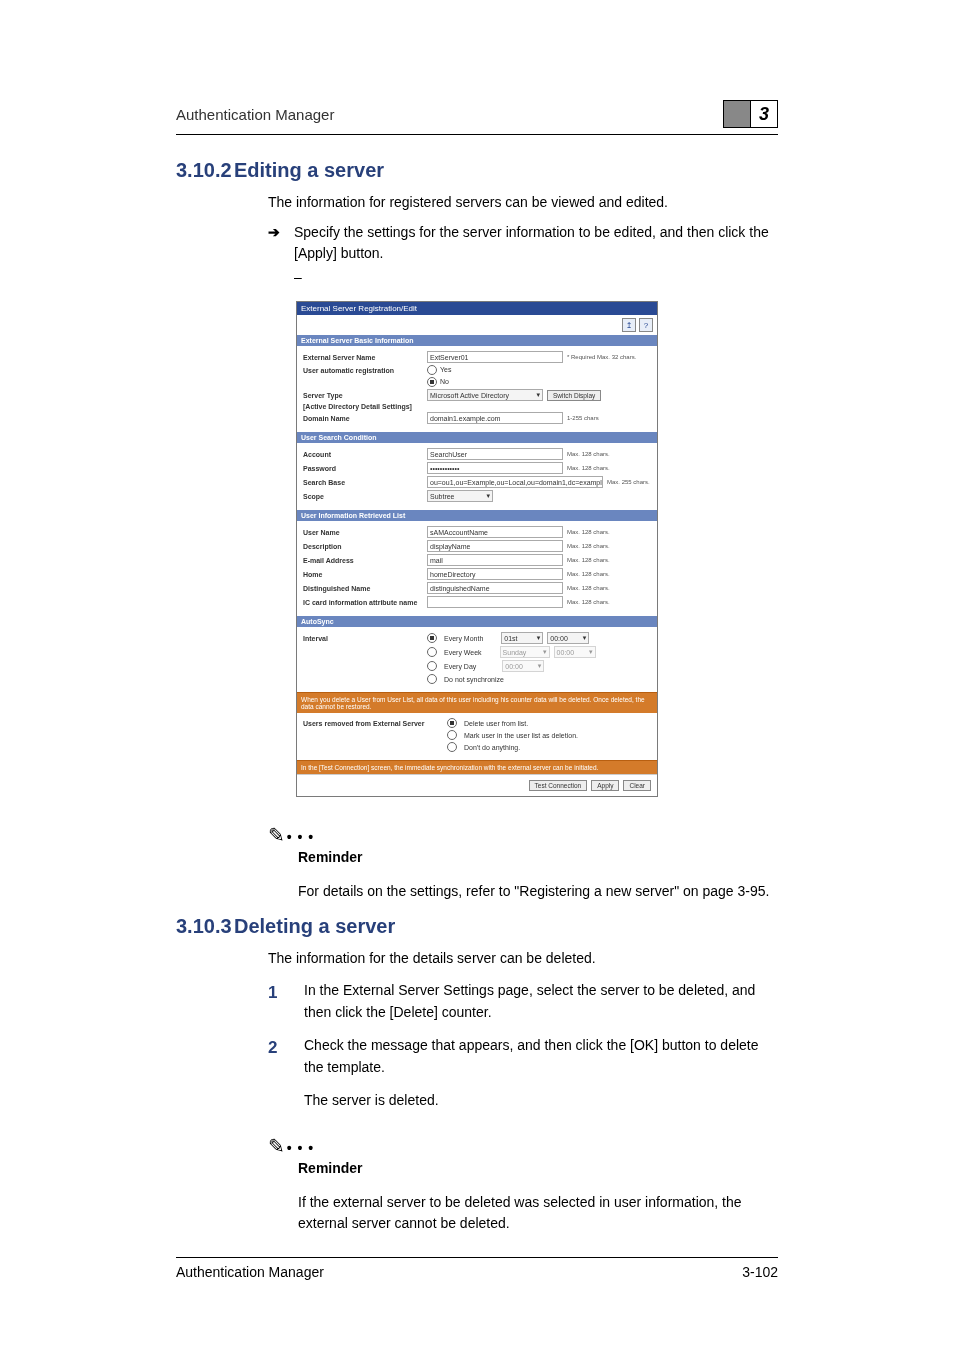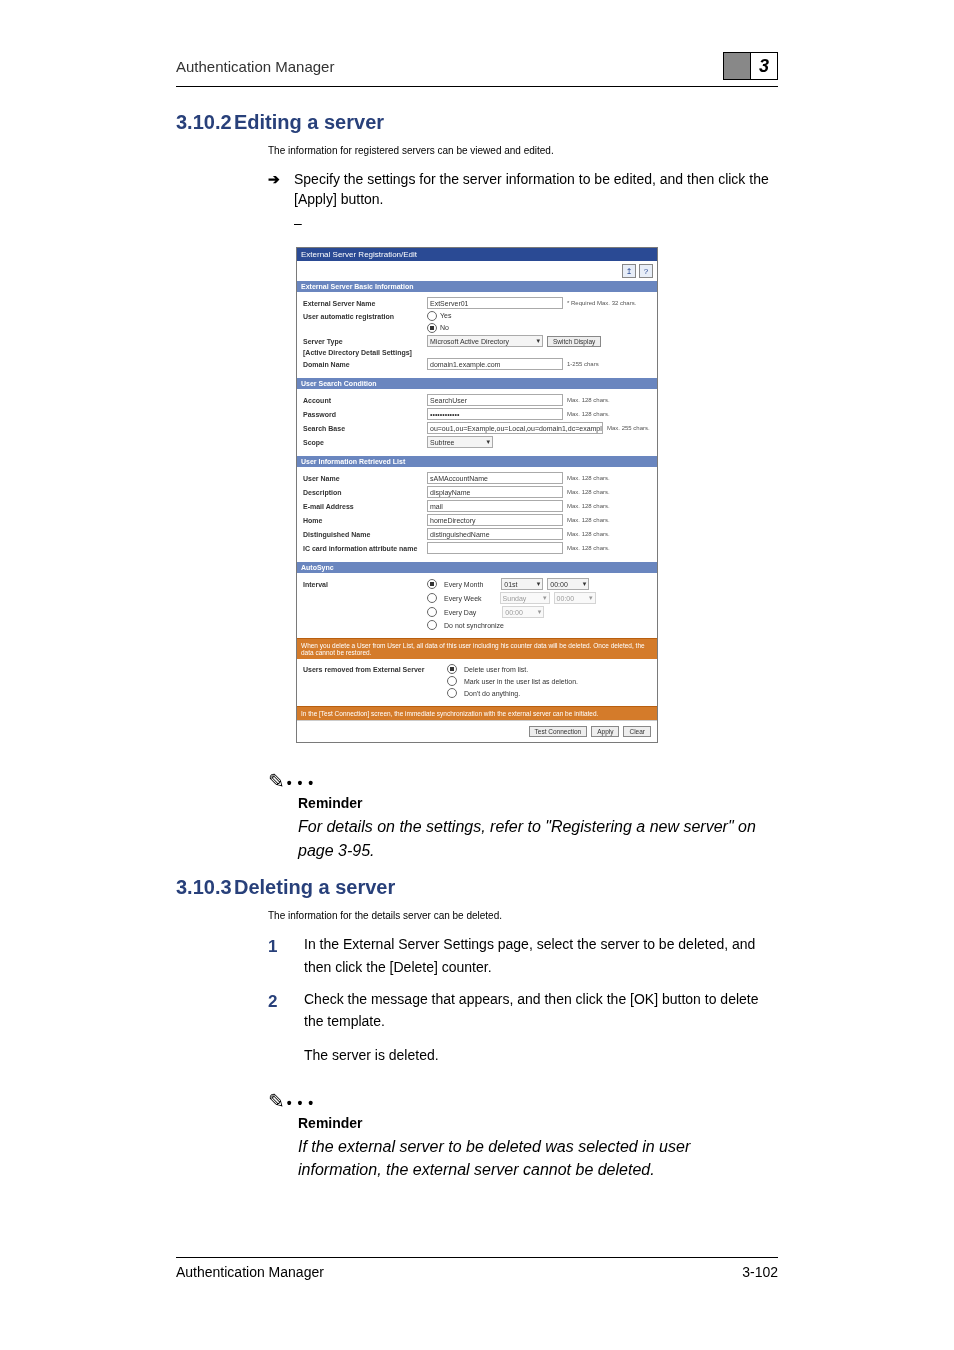--- a/index.html
+++ b/index.html
@@ -1,37 +1,37 @@
 <!DOCTYPE html>
 <html><head>
 <meta charset="utf-8">
 <style>
   html,body{margin:0;padding:0;background:#fff;font-family:Arial,Helvetica,sans-serif;color:#000;}
-  .page{width:842px;height:1350px;position:relative;margin:0 auto;box-sizing:border-box;padding:52px 120px 60px 120px;}
+  .page{width:842px;height:1350px;position:relative;margin:0 auto;box-sizing:border-box;padding:100px 120px 60px 120px;}
   .header-row{display:flex;align-items:center;justify-content:space-between;margin-bottom:6px;}
   .header-title{font-size:15px;color:#333;}
   .chapter-badge{display:flex;align-items:center;}
   .chapter-badge .shade{width:26px;height:26px;background:#888;border:1px solid #000;}
   .chapter-badge .num{width:26px;height:26px;background:#fff;border:1px solid #000;margin-left:-1px;display:flex;align-items:center;justify-content:center;font-weight:bold;font-style:italic;font-size:18px;}
   .rule{border:none;border-top:1px solid #000;margin:0 0 24px 0;}
   .sec-h{font-size:20px;font-weight:bold;color:#28407a;margin:14px 0 10px 0;}
   .sec-num{display:inline-block;width:58px;}
-  .body-text{font-size:10px;margin:6px 0 10px 92px;line-height:1.45;}
+  .body-text{font-size:14px;margin:6px 0 10px 92px;line-height:1.45;}
   .arrow-row{display:flex;margin:4px 0 4px 92px;font-size:14px;line-height:1.45;}
   .arrow-glyph{width:26px;flex:none;font-weight:bold;}
   .dash-row{display:flex;margin:2px 0 14px 118px;font-size:14px;line-height:1.45;}
   .dash-glyph{width:20px;flex:none;}
   .step-row{display:flex;margin:10px 0 6px 92px;font-size:14px;line-height:1.6;}
   .step-num{width:36px;flex:none;color:#28407a;font-weight:bold;font-size:17px;}
   .result-text{font-size:14px;margin:14px 0 16px 128px;}
   .reminder-block{margin:26px 0 10px 92px;}
   .pencil{font-size:20px;}
   .dots{letter-spacing:1px;font-size:14px;font-weight:bold;margin-left:2px;}
   .reminder-label{font-weight:bold;font-size:14px;margin-left:30px;margin-top:2px;}
-  .reminder-body{font-style:italic;font-size:16px;margin:4px 0 0 30px;line-height:1.45;}
+  .reminder-body{font-size:14px;margin:16px 0 0 30px;line-height:1.45;}
   .screenshot{width:360px;margin:4px auto 16px auto;border:1px solid #7a7a7a;background:#fff;font-size:7px;color:#333;}
   .ss-title{background:#2a4a94;color:#fff;padding:2px 4px;font-size:8px;}
   .ss-toolbar{display:flex;justify-content:flex-end;gap:3px;padding:3px 4px;}
   .ss-toolbar .ico{width:12px;height:12px;border:1px solid #888;background:#e8eef8;font-size:8px;display:flex;align-items:center;justify-content:center;color:#2a4a94;}
   .ss-section{background:#6a86bf;color:#fff;padding:2px 4px;font-weight:bold;font-size:7px;}
   .ss-body{padding:3px 6px 6px 6px;}
   .ss-row{display:flex;align-items:center;margin:2px 0;gap:4px;}
   .ss-label{width:120px;font-weight:bold;}
   .ss-input{border:1px solid #aaa;height:10px;width:130px;background:#fff;padding:0 2px;overflow:hidden;white-space:nowrap;display:flex;align-items:center;}
   .ss-hint{color:#555;font-size:6px;}

